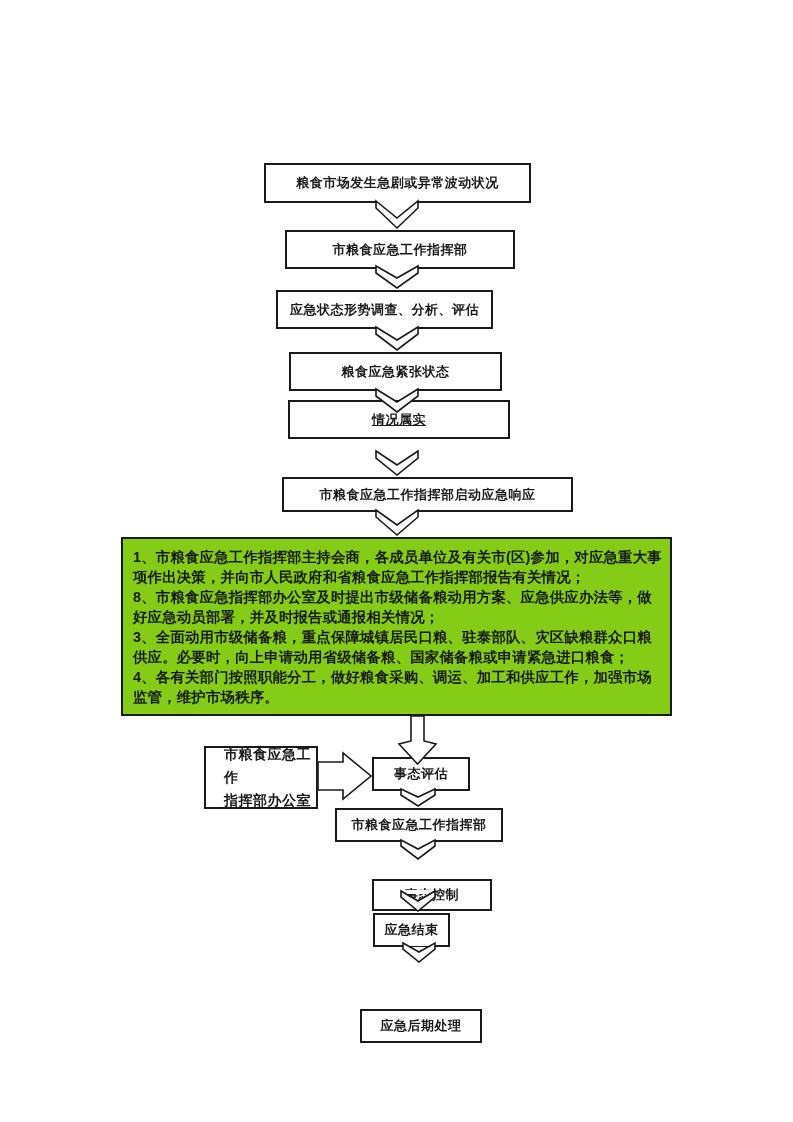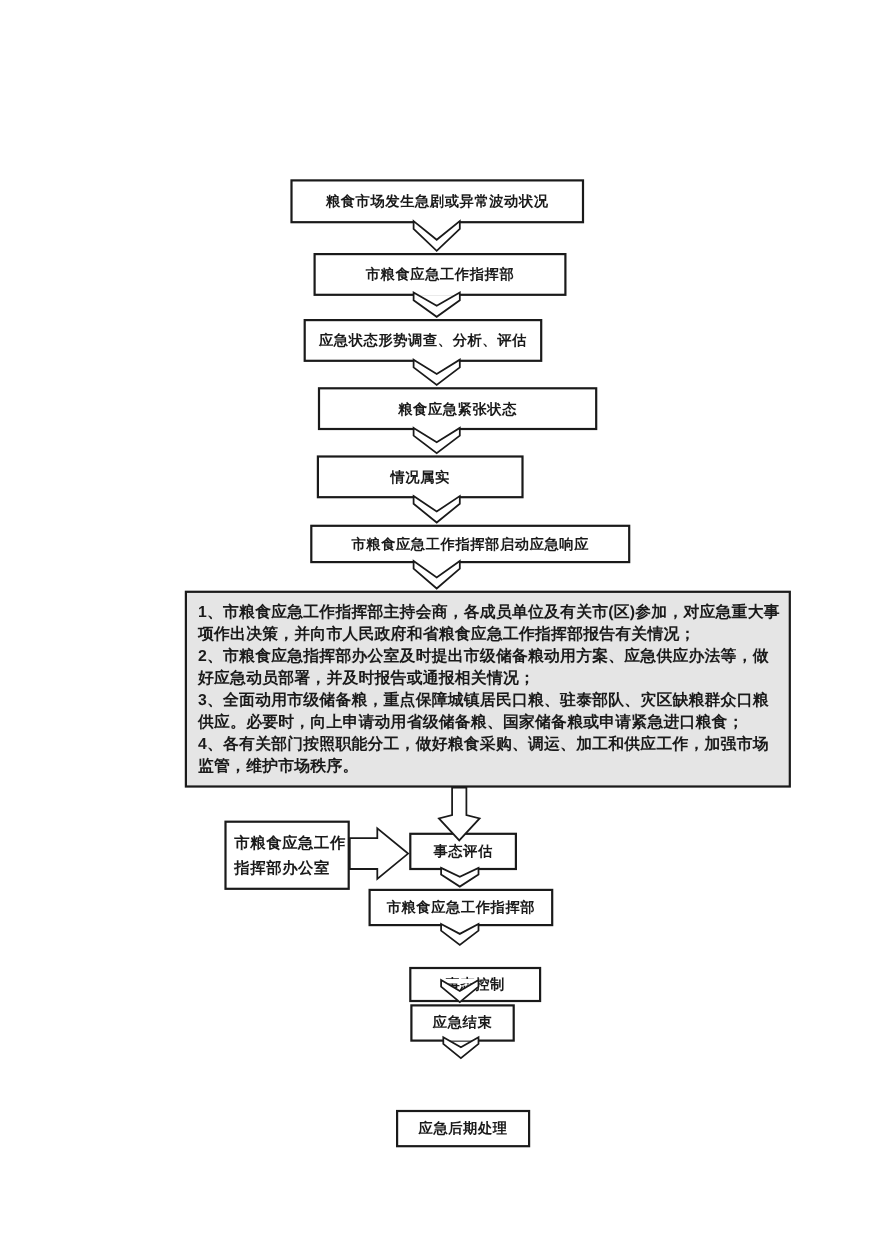--- a/index.html
+++ b/index.html
@@ -21,39 +21,38 @@
     font-size:13px;
     letter-spacing:0.5px;
     text-align:center;
     white-space:nowrap;
     z-index:1;
   }
   .measures{
     position:absolute;
     box-sizing:border-box;
     border:2px solid #1a1a1a;
-    background:#e5e5e5;
+    background:#84cc16;
     font-size:14.4px;
     line-height:20px;
     font-weight:600;
     text-align:left;
     padding:8px 5px 4px 10px;
     letter-spacing:0.2px;
     z-index:1;
-    margin-left:47px;
   }
   .measures p{margin:0;}
   .office{
     position:absolute;
     box-sizing:border-box;
     border:2px solid #1a1a1a;
     background:#ffffff;
     display:flex;flex-direction:column;
     justify-content:center;align-items:flex-start;
-    padding-left:7px;
+    padding-left:18px;
     font-weight:700;
     font-size:14px;
     line-height:23px;
     letter-spacing:0.5px;
     z-index:1;
   }
   svg.overlay{
     position:absolute;left:0;top:0;
     pointer-events:none;
     z-index:2;
@@ -63,45 +62,45 @@
 <body>
 
 <div class="page">
 
   <div class="node" style="left:264px;top:163px;width:267px;height:40px;">粮食市场发生急剧或异常波动状况</div>
 
   <div class="node" style="left:285px;top:230px;width:230px;height:39px;">市粮食应急工作指挥部</div>
 
   <div class="node" style="left:276px;top:290px;width:217px;height:39px;">应急状态形势调查、分析、评估</div>
 
-  <div class="node" style="left:289px;top:352px;width:254px;height:39px;">粮食应急紧张状态</div>
+  <div class="node" style="left:289px;top:352px;width:213px;height:39px;">粮食应急紧张状态</div>
 
-  <div class="node" style="left:288px;top:414px;width:188px;height:39px;">情况属实</div>
+  <div class="node" style="left:288px;top:400px;width:222px;height:39px;text-decoration:underline;">情况属实</div>
 
   <div class="node" style="left:254px;top:477px;width:291px;height:35px;margin-left:28px;">市粮食应急工作指挥部启动应急响应</div>
 
   <div class="measures" style="left:121px;top:537px;width:551px;height:179px;">
     <p>1、市粮食应急工作指挥部主持会商，各成员单位及有关市(区)参加，对应急重大事项作出决策，并向市人民政府和省粮食应急工作指挥部报告有关情况；</p>
-    <p>2、市粮食应急指挥部办公室及时提出市级储备粮动用方案、应急供应办法等，做好应急动员部署，并及时报告或通报相关情况；</p>
+    <p>8、市粮食应急指挥部办公室及时提出市级储备粮动用方案、应急供应办法等，做好应急动员部署，并及时报告或通报相关情况；</p>
     <p>3、全面动用市级储备粮，重点保障城镇居民口粮、驻泰部队、灾区缺粮群众口粮供应。必要时，向上申请动用省级储备粮、国家储备粮或申请紧急进口粮食；</p>
     <p>4、各有关部门按照职能分工，做好粮食采购、调运、加工和供应工作，加强市场监管，维护市场秩序。</p>
   </div>
 
   <div class="office" style="left:204px;top:746px;width:114px;height:63px;">
     <span>市粮食应急工作</span>
     <span>指挥部办公室</span>
   </div>
 
   <div class="node" style="left:372px;top:757px;width:98px;height:34px;">事态评估</div>
 
   <div class="node" style="left:335px;top:808px;width:168px;height:34px;">市粮食应急工作指挥部</div>
 
   <div class="node" style="left:372px;top:879px;width:120px;height:32px;">事态控制</div>
 
-  <div class="node" style="left:373px;top:913px;width:95px;height:34px;">应急结束</div>
+  <div class="node" style="left:373px;top:913px;width:77px;height:34px;">应急结束</div>
 
   <div class="node" style="left:360px;top:965px;width:122px;height:34px;margin-top:44px;">应急后期处理</div>
 
   <svg class="overlay" width="793" height="1122" viewBox="0 0 793 1122">
     <g id="chevrons">
         <rect x="377" y="200" width="40" height="4" fill="#ffffff"></rect>
         <polygon points="376,201 397,218 418,201 418,208 397,228 376,208" fill="#ffffff" stroke="#1a1a1a" stroke-width="1.6"></polygon>
         <rect x="377" y="265" width="40" height="4" fill="#ffffff"></rect>
         <polygon points="376,266 397,278 418,266 418,273 397,288 376,273" fill="#ffffff" stroke="#1a1a1a" stroke-width="1.6"></polygon>
         <rect x="377" y="326" width="40" height="4" fill="#ffffff"></rect>

